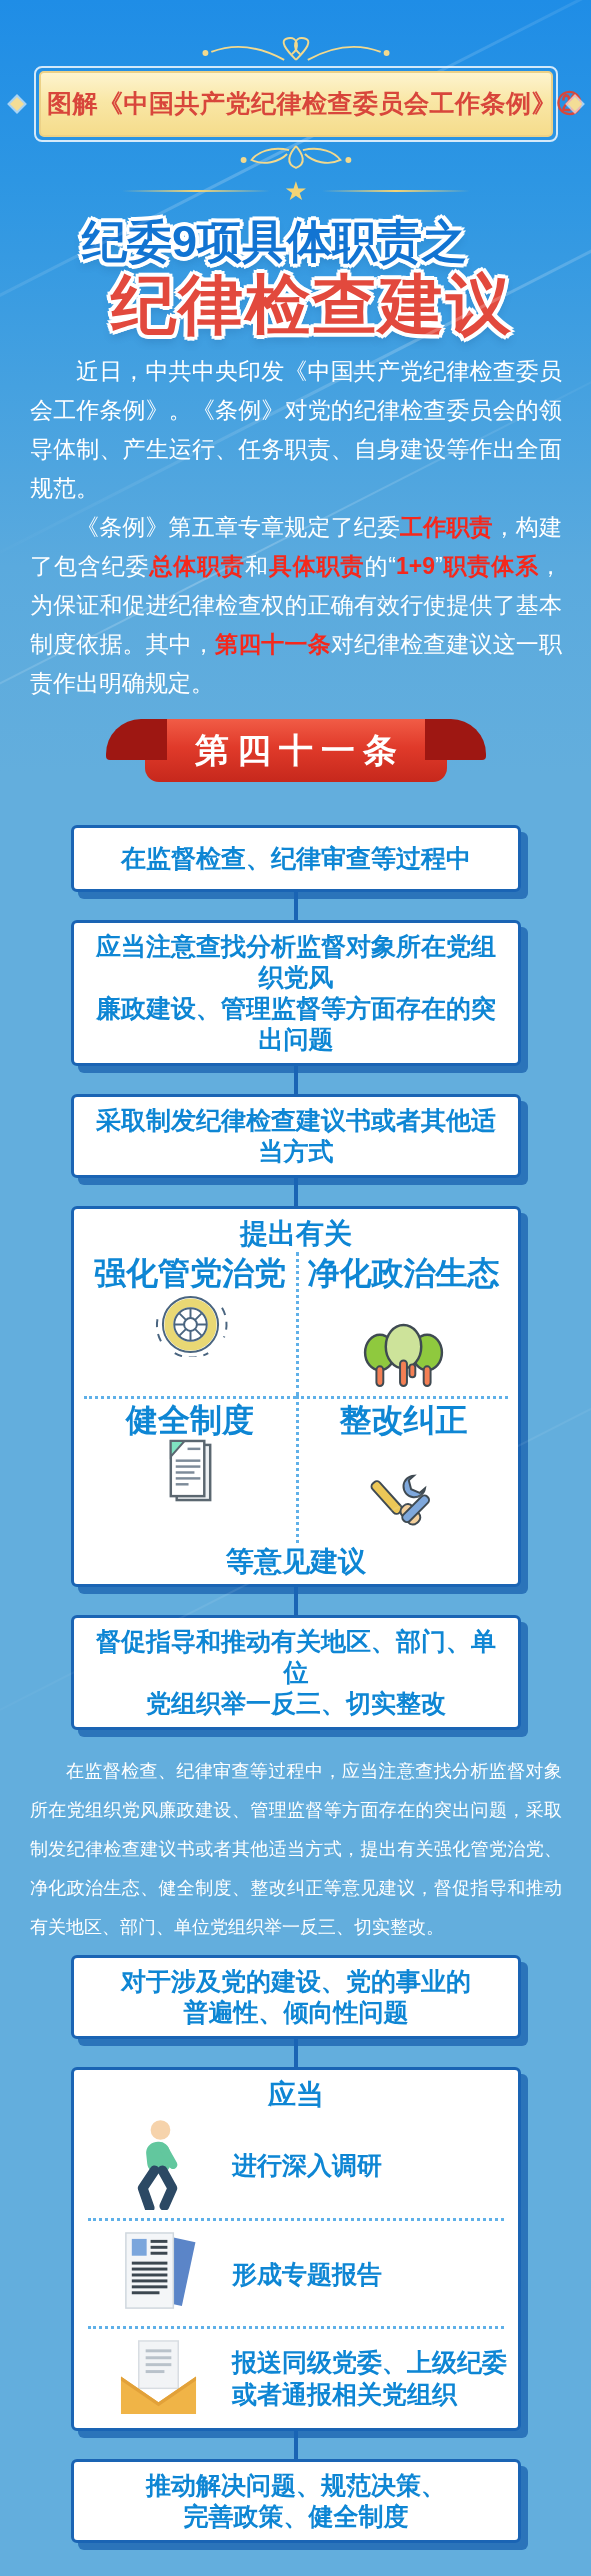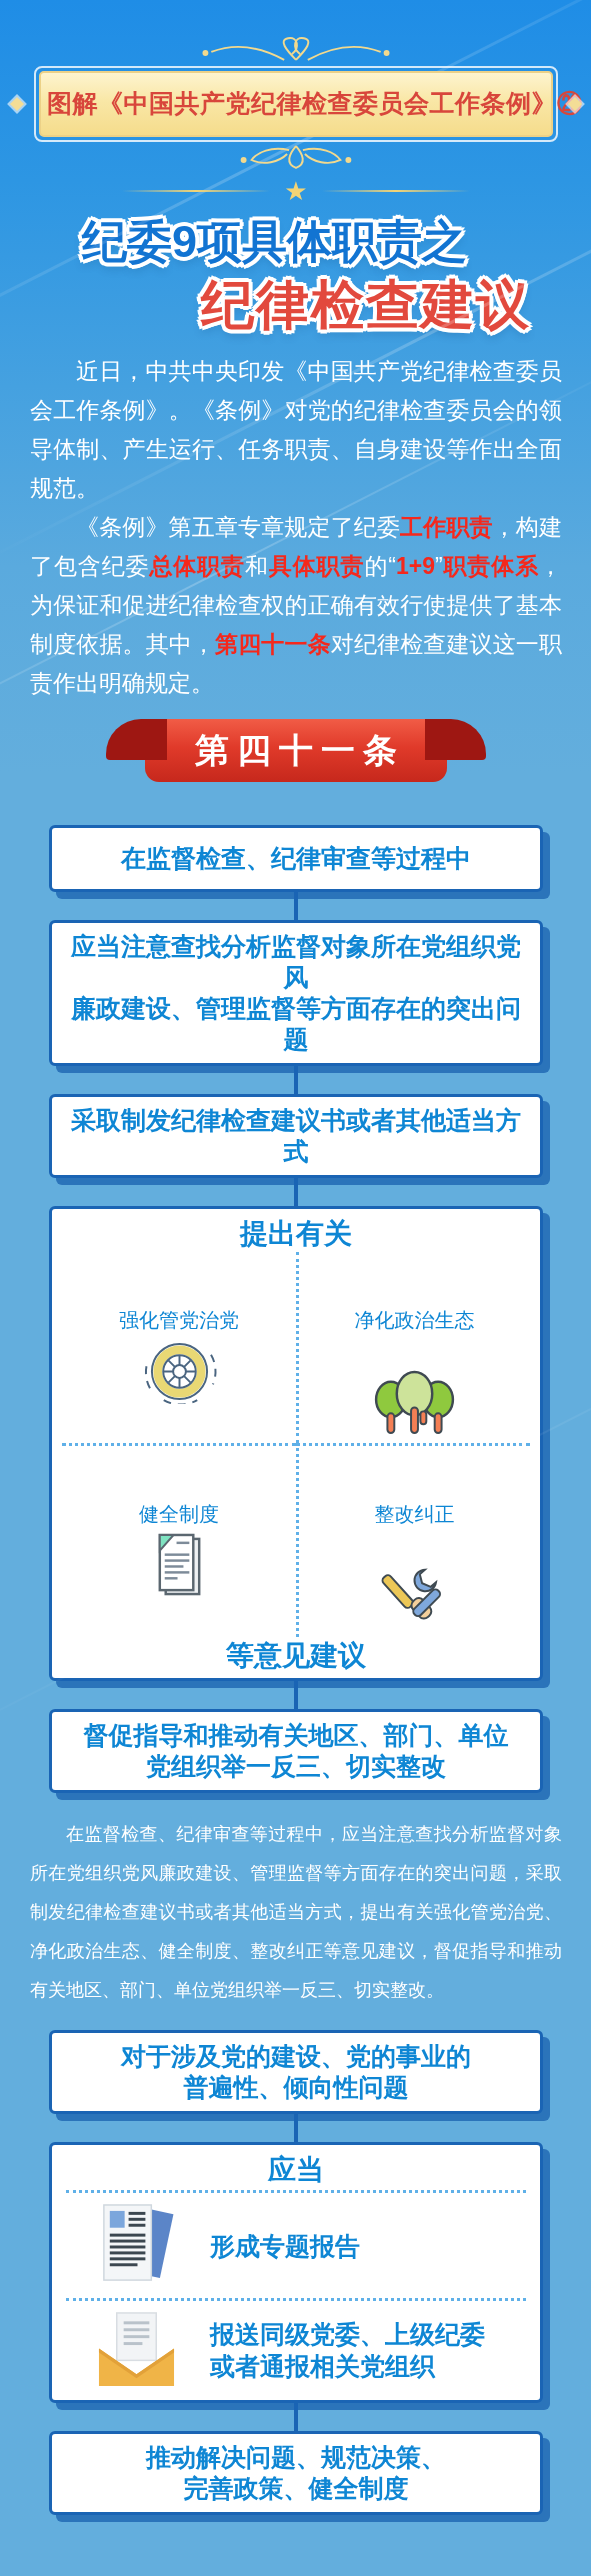--- a/index.html
+++ b/index.html
@@ -34,21 +34,21 @@
   .star-row{ margin-top:6px; height:26px; display:flex; align-items:center; justify-content:center; gap:14px; }
   .star-line{ width:148px; height:2px; background:linear-gradient(90deg,rgba(243,212,118,0),#f3d476,rgba(243,212,118,0)); }
   .star-glyph{ color:#f3d476; font-size:26px; line-height:26px; }
 
   
   .title-block{ margin-top:10px; }
   .title-line{ font-weight:900;
     text-shadow:-3px -3px 0 #fff,3px -3px 0 #fff,-3px 3px 0 #fff,3px 3px 0 #fff,0 -4px 0 #fff,0 4px 0 #fff,-4px 0 0 #fff,4px 0 0 #fff,0 6px 8px rgba(10,60,110,.25);
   }
   .title-1{ font-size:45px; line-height:55px; color:#1274d2; padding-left:82px; }
-  .title-2{ font-size:53px; line-height:63px; color:#e2493d; text-align:right; padding-right:61px; margin-top:4px; letter-spacing:2px; }
+  .title-2{ font-size:65px; line-height:63px; color:#e2493d; text-align:right; padding-right:79px; margin-top:4px; letter-spacing:2px; }
 
   
   .intro{ margin:16px 30px 0; color:#ffffff; font-size:23px; line-height:39px; text-align:justify; }
   .intro p{ text-indent:2em; }
   .seg-r{ color:#f5281c; font-weight:bold; }
 
   
   .ribbon-wrap{ position:relative; margin-top:16px; height:69px; }
   .ribbon{
     position:relative; width:302px; height:63px; margin:4px auto 0; z-index:2;
@@ -57,38 +57,38 @@
     display:flex; align-items:center; justify-content:center;
   }
   .ribbon:before,.ribbon:after{
     content:""; position:absolute; top:0; width:61px; height:41px; background:#9e1712; z-index:-1;
   }
   .ribbon:before{ left:-39px; border-radius:35px 0 0 4px; }
   .ribbon:after{ right:-39px; border-radius:0 35px 4px 0; }
   .ribbon-text{ font-family:"Liberation Serif","DejaVu Serif",serif; color:#fff; font-weight:bold; font-size:34px; letter-spacing:8px; text-indent:8px; }
 
   
-  .flow{ width:494px; margin:37px auto 0; }
-  .flow2{ margin-top:20px; }
+  .flow{ width:450px; margin:37px auto 0; }
+  .flow2{ margin-top:8px; }
   .fbox{
     background:#fff; border:3px solid #1a64b4; border-radius:6px;
     box-shadow:7px 7px 0 #2b74ba;
     min-height:67px; display:flex; align-items:center; justify-content:center;
     padding:8px 16px; text-align:center;
   }
   .fbox-label{ color:#0e86d4; font-weight:bold; font-size:25px; line-height:31px; white-space:pre-line; }
   .vline{ width:4px; height:28px; background:#1a64b4; margin:0 auto; }
 
   .bigbox{ display:block; padding:6px 10px 4px; }
   .grid-header,.grid-footer{ color:#0e86d4; font-weight:bold; font-size:28px; line-height:37px; text-align:center; }
   .grid{ display:flex; flex-wrap:wrap; }
   .gcell{ width:50%; padding:6px 0 8px; display:flex; flex-direction:column; align-items:center; }
   .gcell-b{ border-top:3px dotted #5fb0e8; }
   .gcell-r{ border-left:3px dotted #5fb0e8;gap:31px; }
-  .gcell-label{ color:#0e86d4; font-weight:normal; font-size:20px; line-height:30px;margin-top:47px; }
+  .gcell-label{ color:#0e86d4; font-weight:bold; font-size:32px; line-height:30px; }
   .gicon{ margin-top:4px; }
 
   .steps{ width:100%; }
   .step{ display:flex; align-items:center; padding:6px 0; }
   .step-icon{ width:148px; display:flex; justify-content:center; flex:0 0 148px; }
   .step-label{ color:#0e86d4; font-weight:bold; font-size:25px; line-height:32px; white-space:pre-line; text-align:left; }
   .step-div{ border-top:3px dotted #5fb0e8; margin:2px 4px; }
 
   
   .bodytext{ margin:22px 30px 0; color:#fff; font-size:18px; line-height:39px; text-align:justify; }
@@ -246,20 +246,32 @@
   <div class="flow flow2">
     <div class="fbox">
       <span class="fbox-label">对于涉及党的建设、党的事业的
 普遍性、倾向性问题</span>
     </div>
     <div class="vline"></div>
 
     <div class="fbox bigbox">
       <div class="grid-header">应当</div>
       <div class="steps">
+        <div class="step">
+          <span class="step-icon">
+            <svg width="71" height="91" viewBox="0 0 72 92">
+              <circle cx="38" cy="11" r="10" fill="#f6d3ab"></circle>
+              <rect x="24" y="23" width="24" height="32" rx="11" fill="#62c79e" transform="rotate(-6 36 39)"></rect>
+              <rect x="42" y="26" width="9" height="26" rx="4.5" fill="#62c79e" transform="rotate(-30 46 39)"></rect>
+              <path d="M32,52 L20,70 L27,90" fill="none" stroke="#2c4964" stroke-width="10" stroke-linecap="round" stroke-linejoin="round"></path>
+              <path d="M40,52 L50,70 L42,88" fill="none" stroke="#2c4964" stroke-width="10" stroke-linecap="round" stroke-linejoin="round"></path>
+            </svg>
+          </span>
+          <span class="step-label">进行深入调研</span>
+        </div>
         <div class="step-div"></div>
         <div class="step">
           <span class="step-icon">
             <svg width="85" height="89" viewBox="0 0 86 90">
               <rect x="30" y="8" width="44" height="66" fill="#5b85c8" transform="rotate(12 52 41)"></rect>
               <rect x="10" y="4" width="48" height="76" fill="#f4f6f8" stroke="#cfd7de" stroke-width="1.5"></rect>
               <rect x="16" y="10" width="15" height="17" fill="#7ba6dc"></rect>
               <g fill="#3c4750">
                 <rect x="35" y="11" width="17" height="3"></rect>
                   <rect x="35" y="17" width="17" height="3"></rect>

